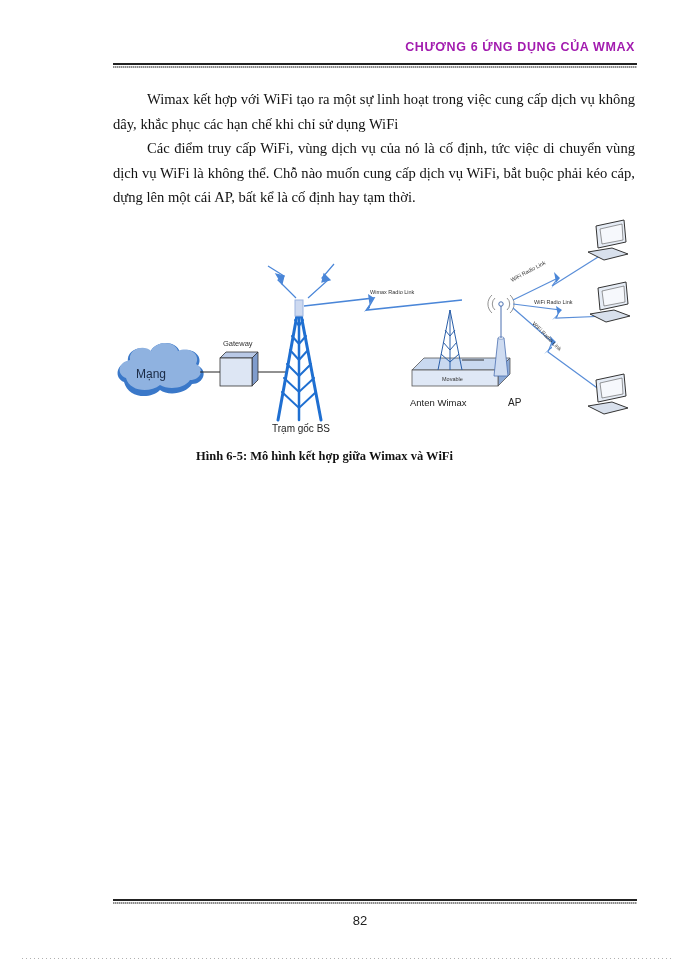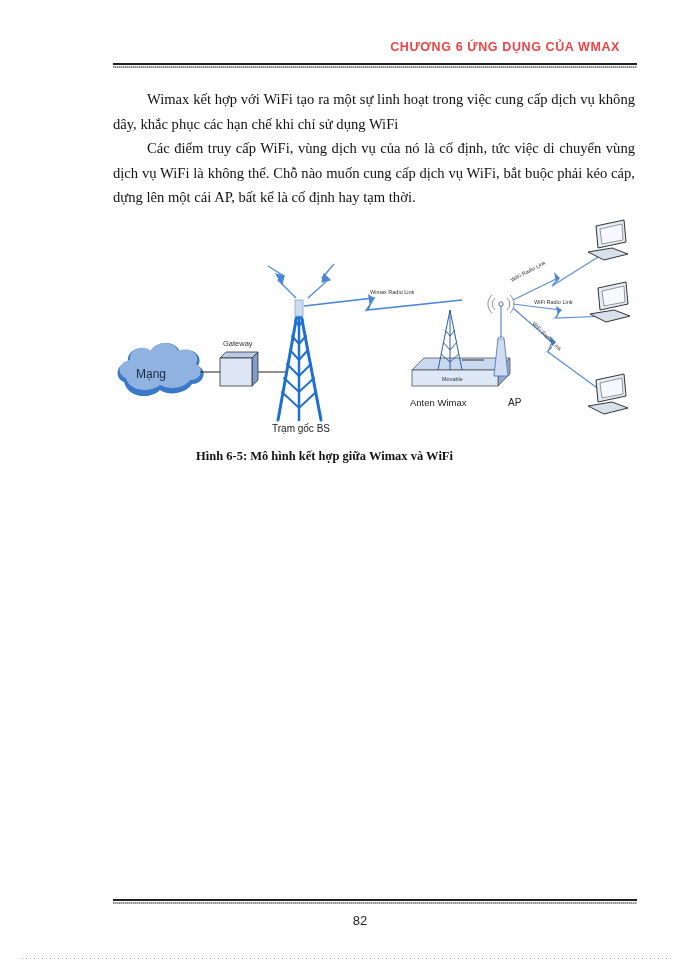--- a/index.html
+++ b/index.html
@@ -1,17 +1,17 @@
 <!DOCTYPE html>
 <html><head>
   <meta charset="utf-8">
   <style>
     html, body { margin: 0; padding: 0; background: #ffffff; }
     body { width: 700px; height: 960px; position: relative; overflow: hidden; font-family: "Liberation Serif", serif; color: #111; }
-    .header-title { position: absolute; right: 80px; top: 40px; font-family: "Liberation Sans", sans-serif; font-weight: bold; font-size: 12.5px; letter-spacing: 0.6px; color: #ef4444; }
+    .header-title { position: absolute; right: 65px; top: 40px; font-family: "Liberation Sans", sans-serif; font-weight: bold; font-size: 12.5px; letter-spacing: 0.6px; color: #a21caf; }
     .rule { position: absolute; left: 113px; width: 524px; }
     .rule .thick { height: 2px; background: #222; }
     .rule .thin { height: 2px; background: repeating-linear-gradient(90deg, #8a8a8a 0 1px, #c8c8c8 1px 2px); margin-top: 1px; }
     .rule.top { top: 63px; }
     .rule.bottom { top: 899px; }
     .body-text { position: absolute; left: 113px; top: 87px; width: 522px; font-size: 14.6px; line-height: 24.5px; text-align: justify; }
     .body-text p { margin: 0; text-indent: 34px; }
     .figure { position: absolute; left: 112px; top: 212px; width: 540px; height: 226px; }
     .figure svg { width: 540px; height: 226px; display: block; }
     .caption { position: absolute; left: 0; width: 609px; top: 449px; text-align: center; font-weight: bold; font-size: 12.5px; }

